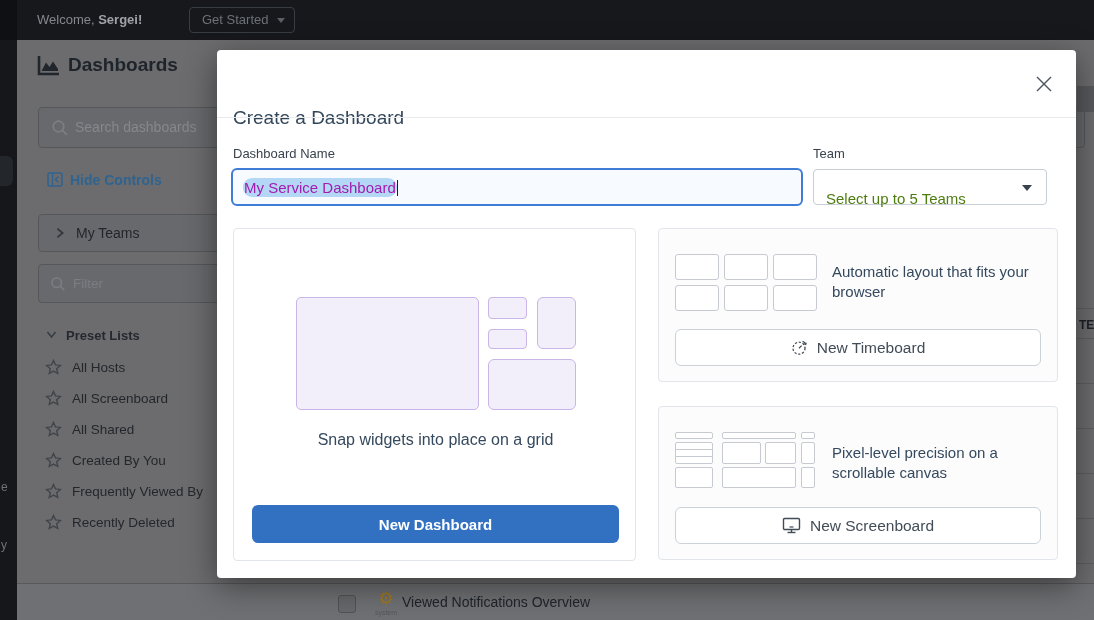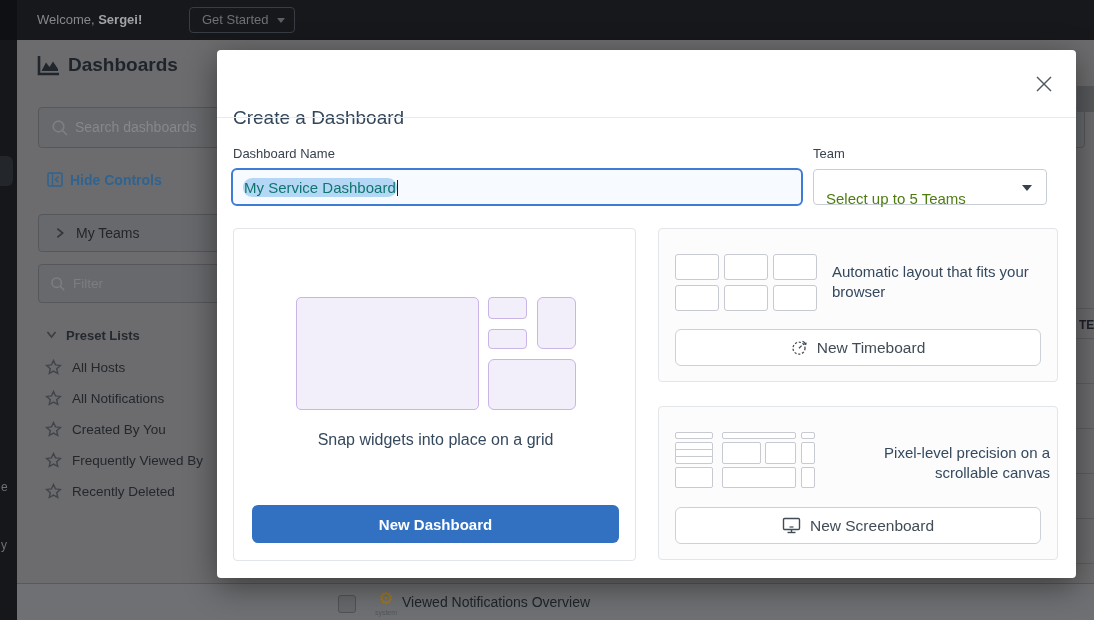--- a/index.html
+++ b/index.html
@@ -57,21 +57,21 @@
            box-shadow:0 8px 32px rgba(0,0,0,.45); z-index:5; }
   .modal-title { position:absolute; left:16px; top:22px; font-size:19px; color:#32465a;margin-top:35px; }
   .modal-close { position:absolute; right:22px; top:24px; width:20px; height:20px; cursor:pointer; }
   .modal-divider { position:absolute; left:0; top:67px; width:859px; height:1px; background:#e8eaec; }
 
   .field-label { position:absolute; font-size:13px; color:#39434d; }
   .name-label { left:16px; top:96px; }
   .team-label { left:596px; top:96px; }
   .name-input { position:absolute; left:14px; top:118px; width:572px; height:38px; background:#f7fafe;
                 border:2px solid #3f7cd6; border-radius:6px; }
-  .name-input .val { position:absolute; left:10px; top:8px; font-size:15px; color:#0f766e; background:#b5d7f6; padding:1px 1px;border-radius:9px; }
+  .name-input .val { position:absolute; left:10px; top:8px; font-size:15px; color:#a21caf; background:#b5d7f6; padding:1px 1px;border-radius:9px; }
   .name-input .caret-line { position:absolute; left:100%; top:2px; width:1px; height:16px; background:#1a1d21; }
   .team-select { position:absolute; left:596px; top:119px; width:234px; height:36px; background:#fff; border:1px solid #c8ced5; border-radius:4px; }
   .team-select .ph { position:absolute; left:12px; top:20px; font-size:15px; color:#4d7c0f; }
   .team-select .caret { position:absolute; right:14px; top:15px; border-left:5px solid transparent; border-right:5px solid transparent; border-top:6px solid #37424c; }
 
   .card { position:absolute; border:1px solid #e2e5e9; border-radius:4px; background:#fff; }
   .grid-card { left:16px; top:178px; width:403px; height:333px; }
   .tcard { left:441px; top:178px; width:400px; height:154px; background:#fcfcfd; }
   .scard { left:441px; top:356px; width:400px; height:154px; background:#fcfcfd; }
 
@@ -83,21 +83,21 @@
   .lav.wide { left:254px; top:130px; width:88px;  height:51px; border-radius:6px; }
 
   .grid-caption { position:absolute; left:0; top:202px; width:403px; text-align:center; font-size:16px; color:#35495e; }
   .btn-primary { position:absolute; left:18px; top:276px; width:367px; height:38px; background:#3270c2; border:none;
                  border-radius:6px; color:#fff; font-size:15px; font-weight:700; font-family:inherit; }
 
   .mini-grid { position:absolute; left:16px; top:25px; display:grid; grid-template-columns:repeat(3,44px); grid-auto-rows:26px; gap:5px; }
   .mini-grid .cell { background:#fff; border:1px solid #c7cad0; border-radius:3px; }
   .card-caption { position:absolute; left:173px; width:218px; font-size:15px; color:#35495e; line-height:1.3; }
   .tcard .card-caption { top:33px; }
-  .scard .card-caption { top:36px;text-align:right; }
+  .scard .card-caption { top:36px; }
   .btn-secondary { position:absolute; left:16px; top:100px; width:366px; height:37px; background:#fff; border:1px solid #ccd2d8;
                    border-radius:6px; color:#414c57; font-size:15.5px; font-family:inherit; display:flex; align-items:center; justify-content:center; gap:9px; }
 
   .mosaic { position:absolute; left:16px; top:25px; width:140px; height:57px; }
   .mo { position:absolute; background:#fff; border:1px solid #c7cad0; border-radius:2px; }
 </style>
 </head>
 <body>
 
 <div class="page">
@@ -150,21 +150,27 @@
     <div class="preset-item">
       <svg width="17" height="16" viewBox="0 0 16 15">
           <path d="M8 1.3 L9.9 5.5 14.5 6 11 9.1 12 13.6 8 11.3 4 13.6 5 9.1 1.5 6 6.1 5.5 Z" stroke="#40454b" stroke-width="1.3" fill="none"></path>
         </svg>
       <span class="lbl">All Hosts</span>
     </div>
     <div class="preset-item">
       <svg width="17" height="16" viewBox="0 0 16 15">
           <path d="M8 1.3 L9.9 5.5 14.5 6 11 9.1 12 13.6 8 11.3 4 13.6 5 9.1 1.5 6 6.1 5.5 Z" stroke="#40454b" stroke-width="1.3" fill="none"></path>
         </svg>
-      <span class="lbl">All Notifications</span>
+      <span class="lbl">All Screenboard</span>
+    </div>
+    <div class="preset-item">
+      <svg width="17" height="16" viewBox="0 0 16 15">
+          <path d="M8 1.3 L9.9 5.5 14.5 6 11 9.1 12 13.6 8 11.3 4 13.6 5 9.1 1.5 6 6.1 5.5 Z" stroke="#40454b" stroke-width="1.3" fill="none"></path>
+        </svg>
+      <span class="lbl">All Shared</span>
     </div>
     <div class="preset-item">
       <svg width="17" height="16" viewBox="0 0 16 15">
           <path d="M8 1.3 L9.9 5.5 14.5 6 11 9.1 12 13.6 8 11.3 4 13.6 5 9.1 1.5 6 6.1 5.5 Z" stroke="#40454b" stroke-width="1.3" fill="none"></path>
         </svg>
       <span class="lbl">Created By You</span>
     </div>
     <div class="preset-item">
       <svg width="17" height="16" viewBox="0 0 16 15">
           <path d="M8 1.3 L9.9 5.5 14.5 6 11 9.1 12 13.6 8 11.3 4 13.6 5 9.1 1.5 6 6.1 5.5 Z" stroke="#40454b" stroke-width="1.3" fill="none"></path>

